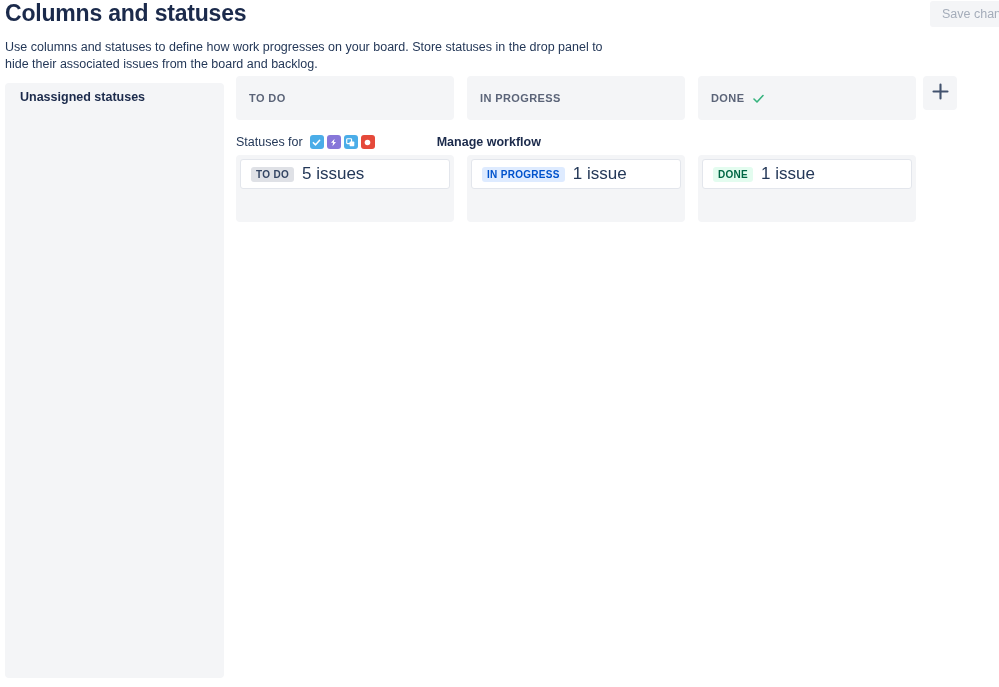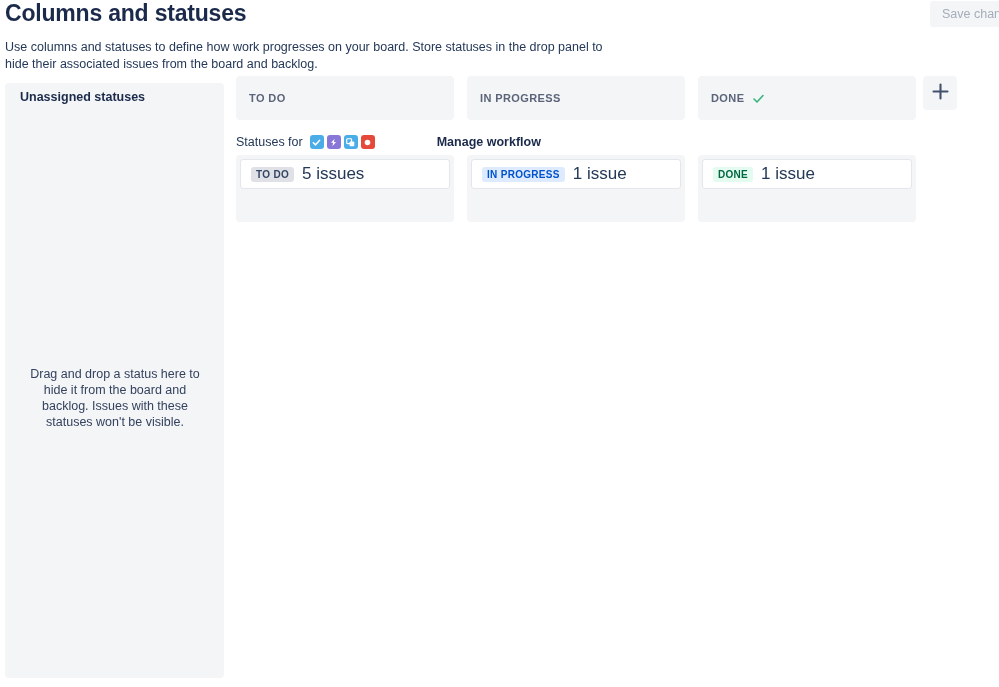--- a/index.html
+++ b/index.html
@@ -208,21 +208,20 @@
 <div class="page">
 
   <h1 class="page-title">Columns and statuses</h1>
 
   <p class="page-desc">Use columns and statuses to define how work progresses on your board. Store statuses in the drop panel to hide their associated issues from the board and backlog.</p>
 
   <button class="save-button" disabled="">Save changes</button>
 
   <div class="unassigned-panel">
     <div class="unassigned-title">Unassigned statuses</div>
-    <div class="unassigned-hint">Drag and drop a status here to hide it from the board and backlog. Issues with these statuses won't be visible.</div>
   </div>
 
   <div class="board">
 
     <div class="col-headers">
 
       <div class="col-header">
         <span class="col-header-label">TO DO</span>
       </div>
 

